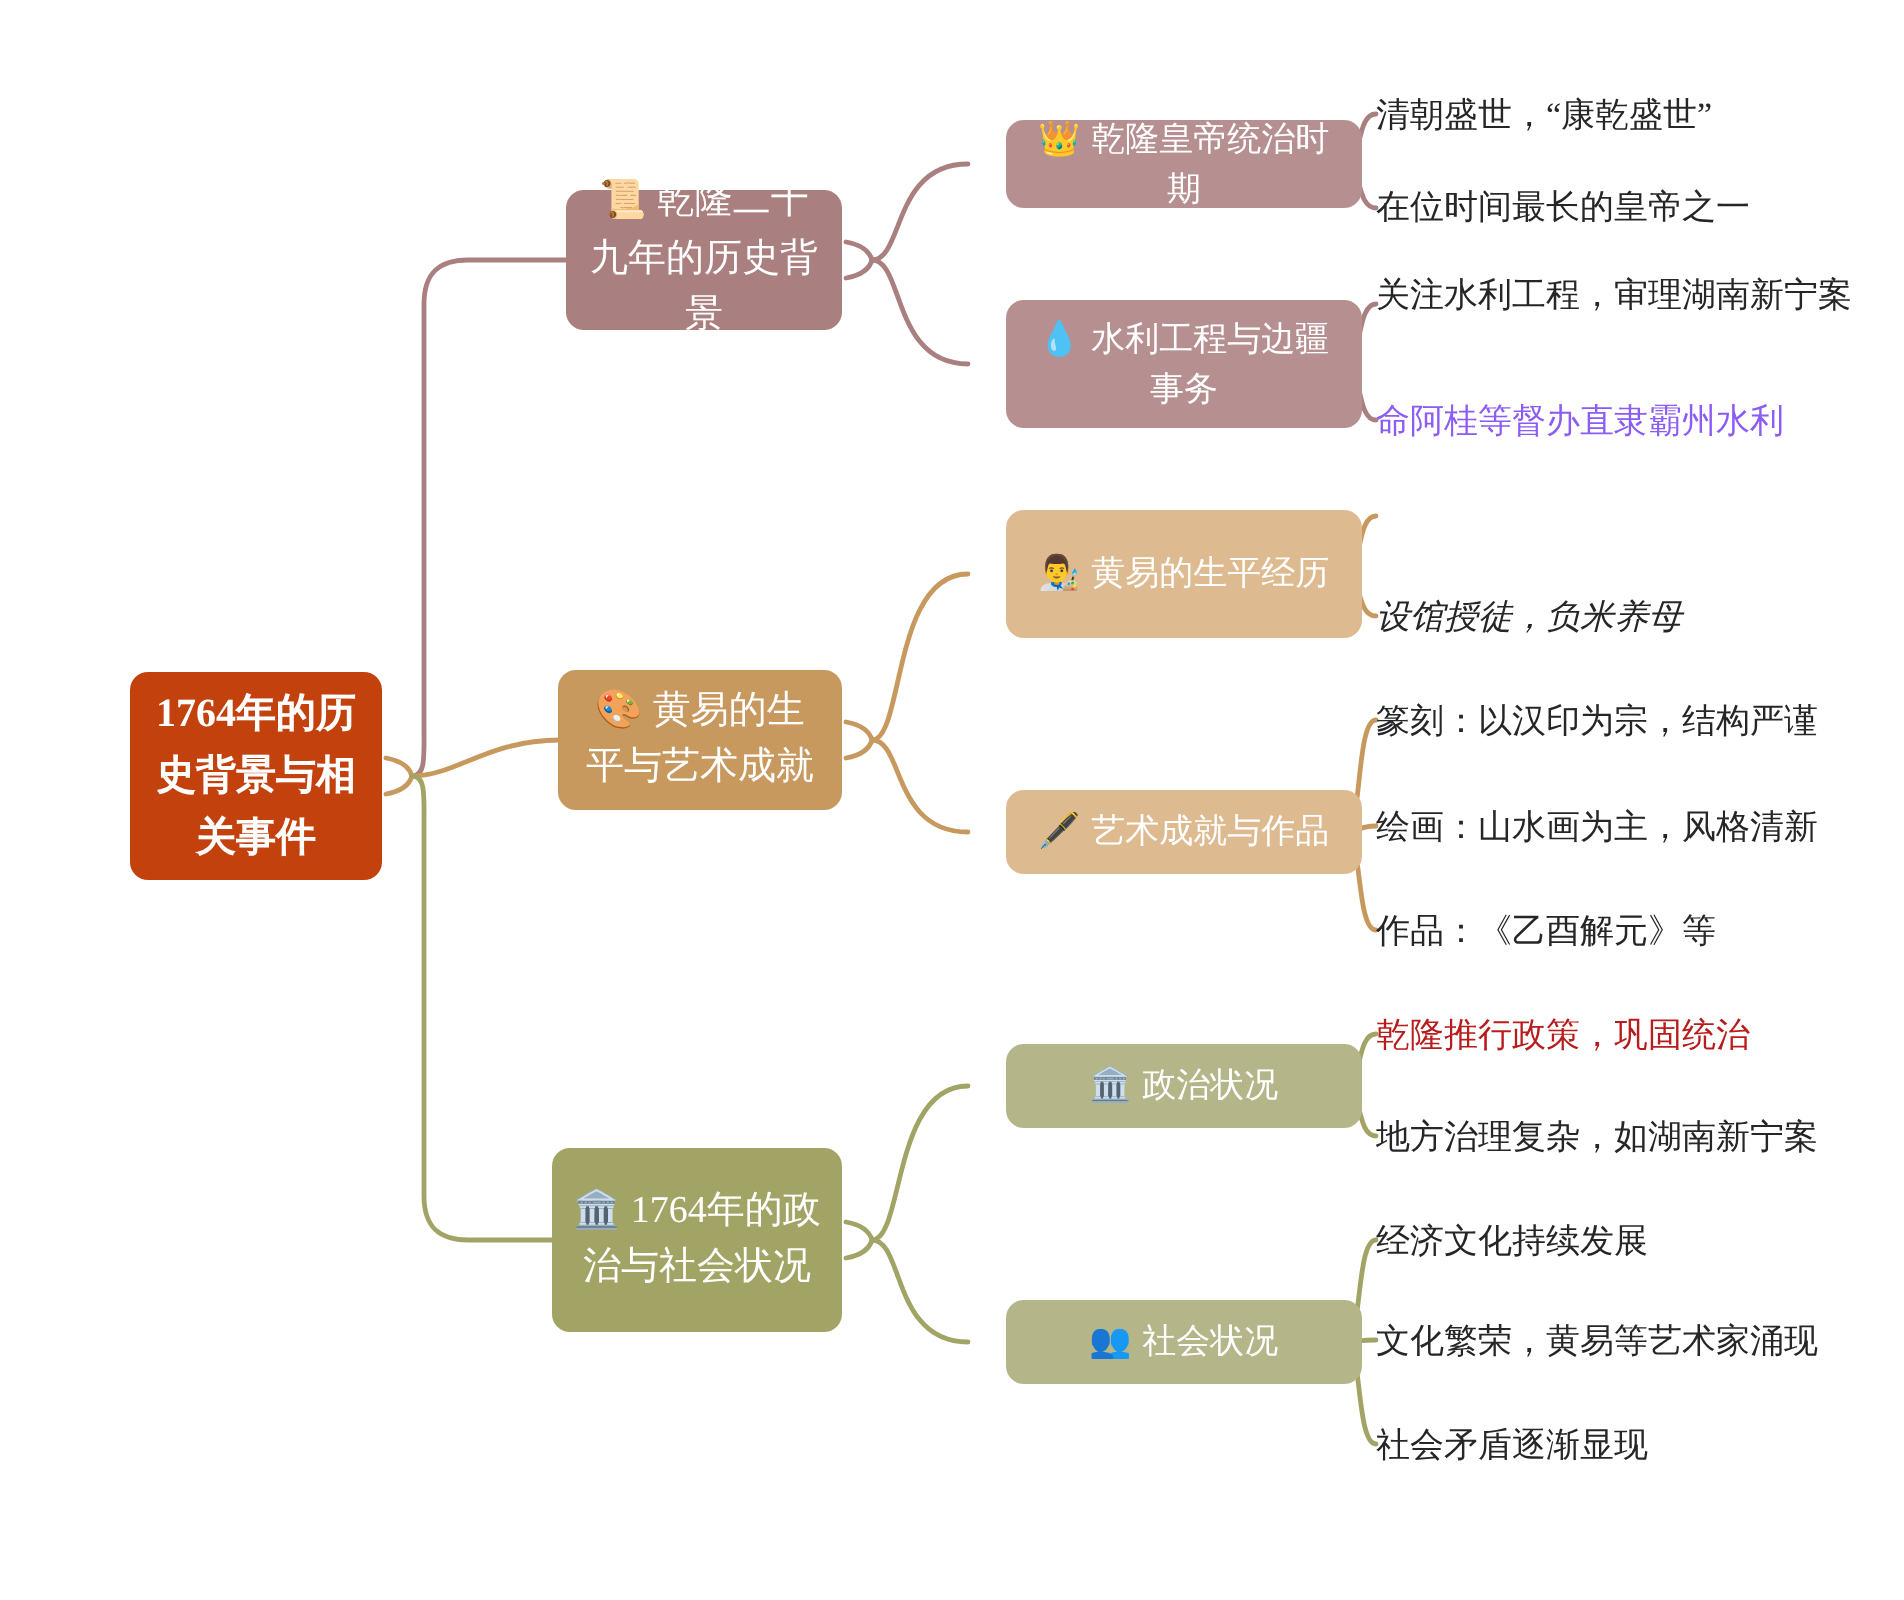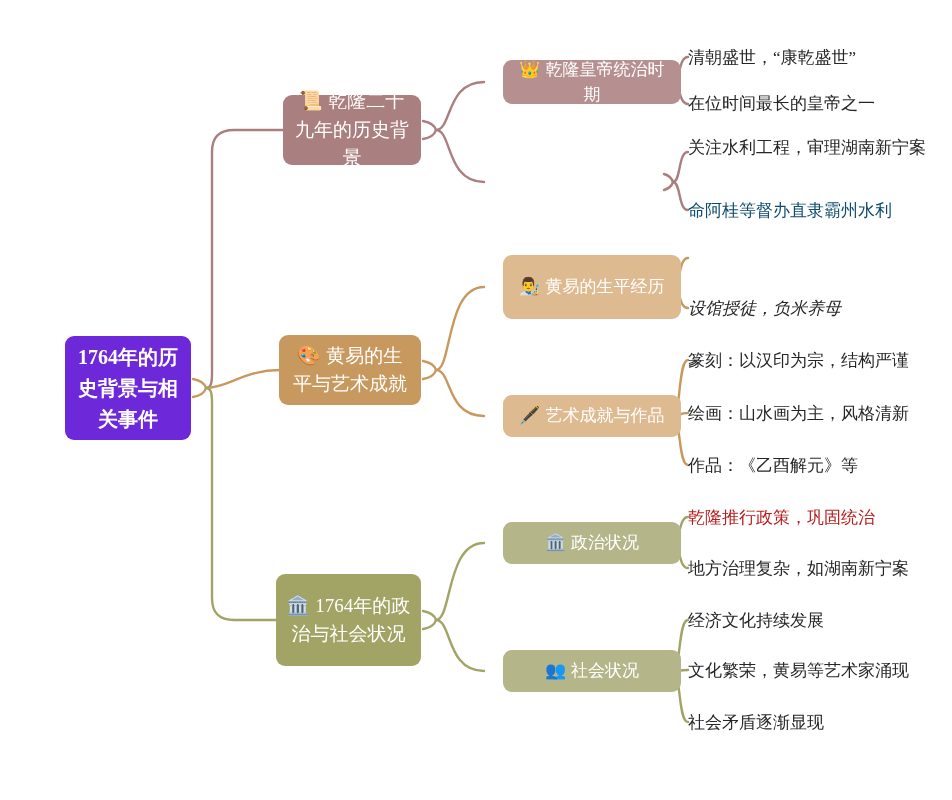--- a/index.html
+++ b/index.html
@@ -66,34 +66,37 @@
       <path d="M 664 535 Q 671 537 673 543 Q 671 549 664 551"></path>
       <path d="M 673 543 C 681 543 678 517 688 517"></path>
       <path d="M 673 543 C 681 543 678 568 688 568"></path>
       <path d="M 664 663 Q 671 665 673 671 Q 671 677 664 679"></path>
       <path d="M 673 671 C 681 671 678 620 688 620"></path>
       <path d="M 673 671 C 681 671 678 670 688 670"></path>
       <path d="M 673 671 C 681 671 678 722 688 722"></path>
     </g>
   </svg>
 
-  <div class="node root" style="left: 65px; top: 336px; background: #6d28d9;">
+  <div class="node root" style="left: 65px; top: 336px; background: #c2410c;">
     <span>1764年的历史背景与相关事件</span>
   </div>
 
   <div class="node branch" style="left: 283px; top: 95px; width: 138px; height: 70px; background: rgb(170, 127, 127);">
     <span><span class="icon">📜</span><span>乾隆二十九年的历史背景</span></span>
   </div>
   <div class="node child" style="left: 484px; top: 60px; width: 178px; height: 44px; background: rgb(182, 144, 144);">
     <span><span class="icon">👑</span><span>乾隆皇帝统治时期</span></span>
   </div>
+  <div class="node child" style="left: 484px; top: 150px; width: 178px; height: 64px; background: rgb(182, 144, 144);">
+    <span><span class="icon">💧</span><span>水利工程与边疆事务</span></span>
+  </div>
   <div class="leaf" style="left: 688px; top: 45px; color: rgb(38, 38, 38);">清朝盛世，“康乾盛世”</div>
   <div class="leaf" style="left: 688px; top: 91px; color: rgb(38, 38, 38);">在位时间最长的皇帝之一</div>
   <div class="leaf" style="left: 688px; top: 135px; color: rgb(38, 38, 38);">关注水利工程，审理湖南新宁案</div>
-  <div class="leaf" style="left: 688px; top: 198px; color: #0c4a6e;">命阿桂等督办直隶霸州水利</div>
+  <div class="leaf" style="left: 688px; top: 198px; color: #8b5cf6;">命阿桂等督办直隶霸州水利</div>
 
   <div class="node branch" style="left: 279px; top: 335px; width: 142px; height: 70px; background: rgb(200, 153, 95);">
     <span><span class="icon">🎨</span><span>黄易的生平与艺术成就</span></span>
   </div>
   <div class="node child" style="left: 484px; top: 255px; width: 178px; height: 64px; background: rgb(221, 186, 144);">
     <span><span class="icon">👨‍🎨</span><span>黄易的生平经历</span></span>
   </div>
   <div class="node child" style="left: 484px; top: 395px; width: 178px; height: 42px; background: rgb(221, 186, 144);">
     <span><span class="icon">🖋️</span><span>艺术成就与作品</span></span>
   </div>

